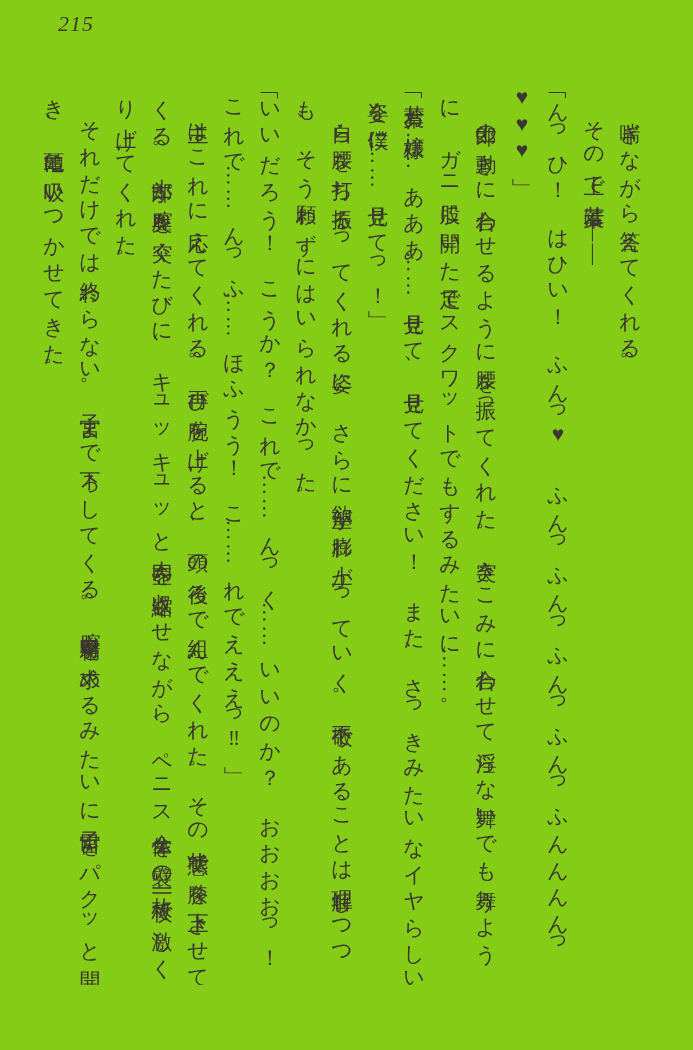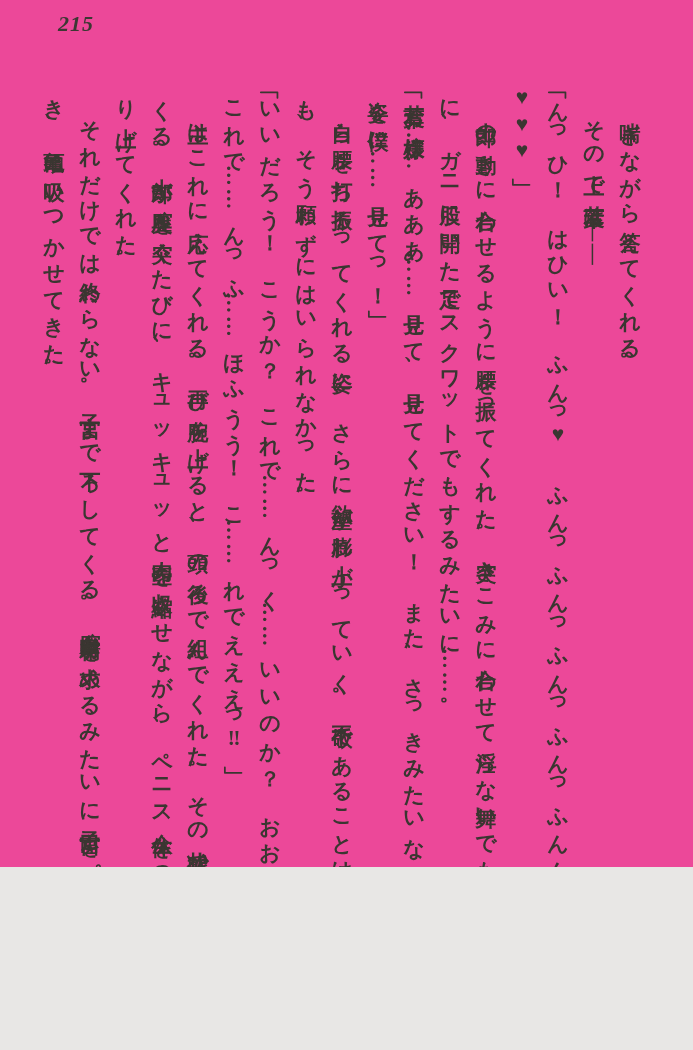--- a/index.html
+++ b/index.html
@@ -3,25 +3,24 @@
 <meta charset="utf-8">
 <style>
   html, body {
     margin: 0;
     padding: 0;
     background: #e8e7e5;
   }
   .page {
     position: relative;
     width: 693px;
-    height: 867px;
-    background: #ec4899;
+    height: 1050px;
+    background: #84cc16;
     overflow: hidden;
     font-family: "Liberation Serif", serif;
-    font-weight: bold;
   }
   .page-number {
     position: absolute;
     top: 11px;
     left: 58px;
     font-style: italic;
     font-size: 22px;
     letter-spacing: 1px;
     color: #3c3833;
   }

